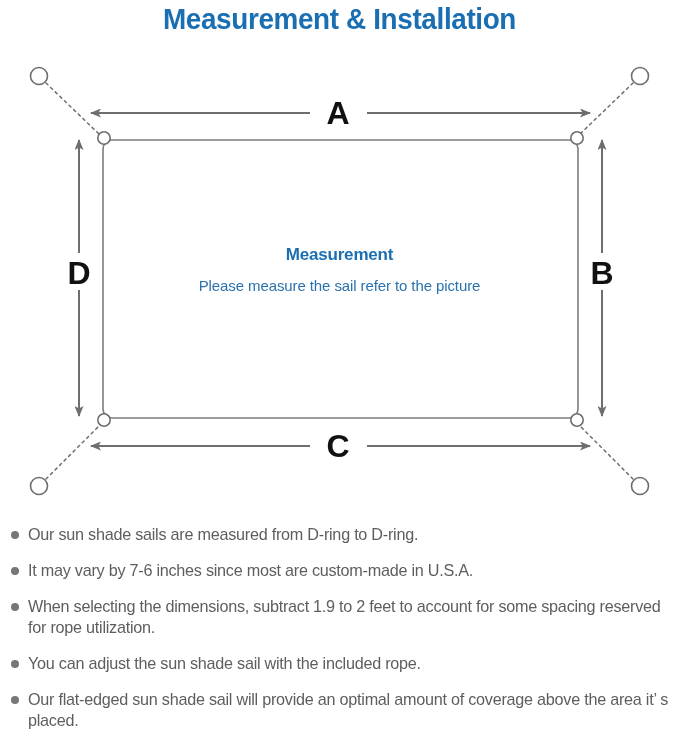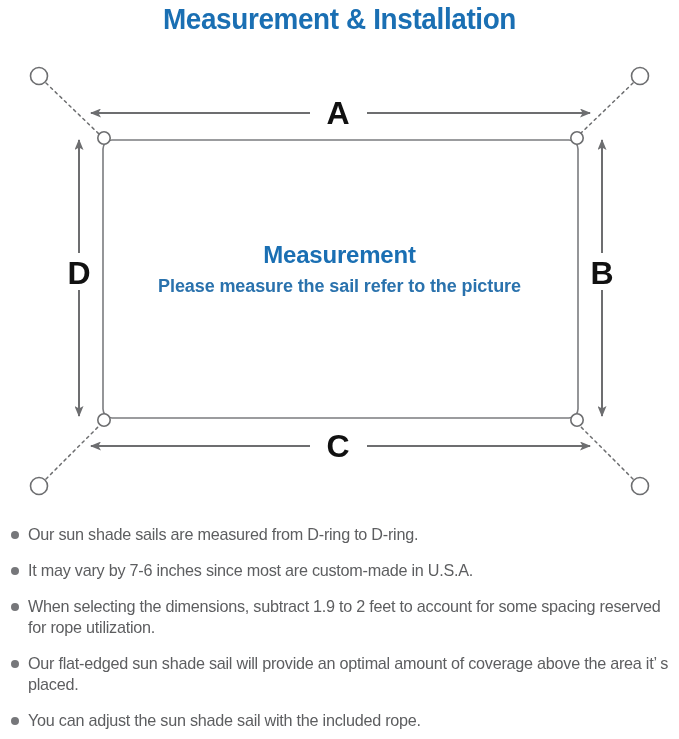--- a/index.html
+++ b/index.html
@@ -53,30 +53,30 @@
     position: absolute;
     left: 0;
     top: 192px;
     width: 679px;
     text-align: center;
     pointer-events: none;
   }
   .center-label .cl-title {
     font-family: "Liberation Sans", sans-serif;
     font-weight: bold;
-    font-size: 24px;
+    font-size: 17px;
     line-height: 30px;
     color: #1a6fb3;
     letter-spacing: -0.2px;
   }
   .center-label .cl-sub {
     margin-top: 6px;
     font-family: "Liberation Sans", sans-serif;
-    font-weight: bold;
-    font-size: 18px;
+    font-weight: normal;
+    font-size: 15px;
     line-height: 20px;
     color: #2a72ad;
     letter-spacing: -0.1px;
   }
 
   
   .notes {
     position: absolute;
     left: 0;
     top: 524px;
@@ -187,19 +187,19 @@
   <li class="note-item">
     <span class="note-bullet" style="background: rgb(118, 119, 122);"></span>
     <span class="note-text">It may vary by 7-6 inches since most are custom-made in U.S.A.</span>
   </li>
   <li class="note-item">
     <span class="note-bullet" style="background: rgb(118, 119, 122);"></span>
     <span class="note-text">When selecting the dimensions, subtract 1.9 to 2 feet to account for some spacing reserved for rope utilization.</span>
   </li>
   <li class="note-item">
     <span class="note-bullet" style="background: rgb(118, 119, 122);"></span>
+    <span class="note-text">You can adjust the sun shade sail with the included rope.</span>
+  </li>
+  <li class="note-item">
+    <span class="note-bullet" style="background: rgb(118, 119, 122);"></span>
     <span class="note-text">Our flat-edged sun shade sail will provide an optimal amount of coverage above the area it’ s placed.</span>
   </li>
-  <li class="note-item">
-    <span class="note-bullet" style="background: rgb(118, 119, 122);"></span>
-    <span class="note-text">You can adjust the sun shade sail with the included rope.</span>
-  </li>
 </ul>
 
 </body></html>

